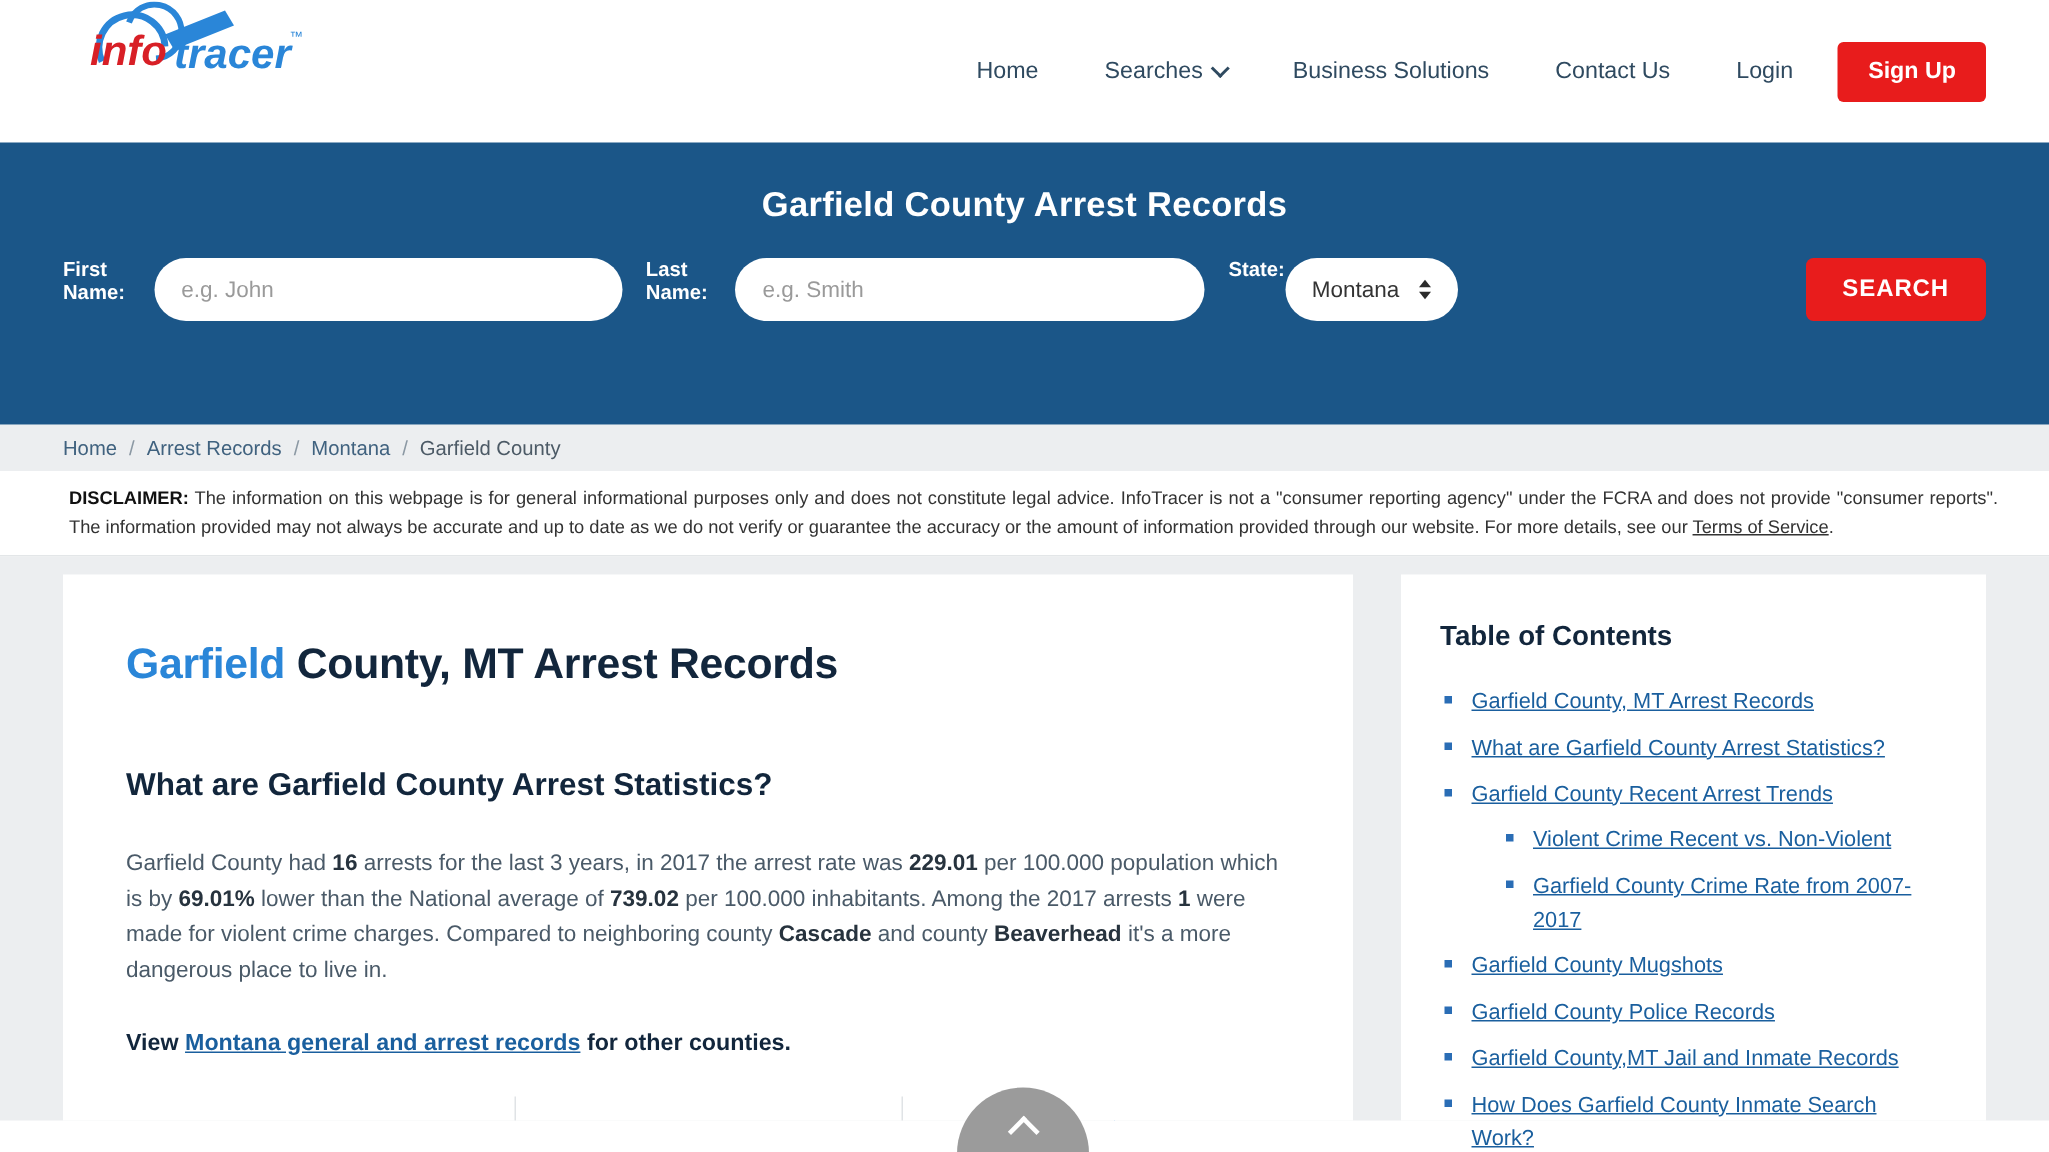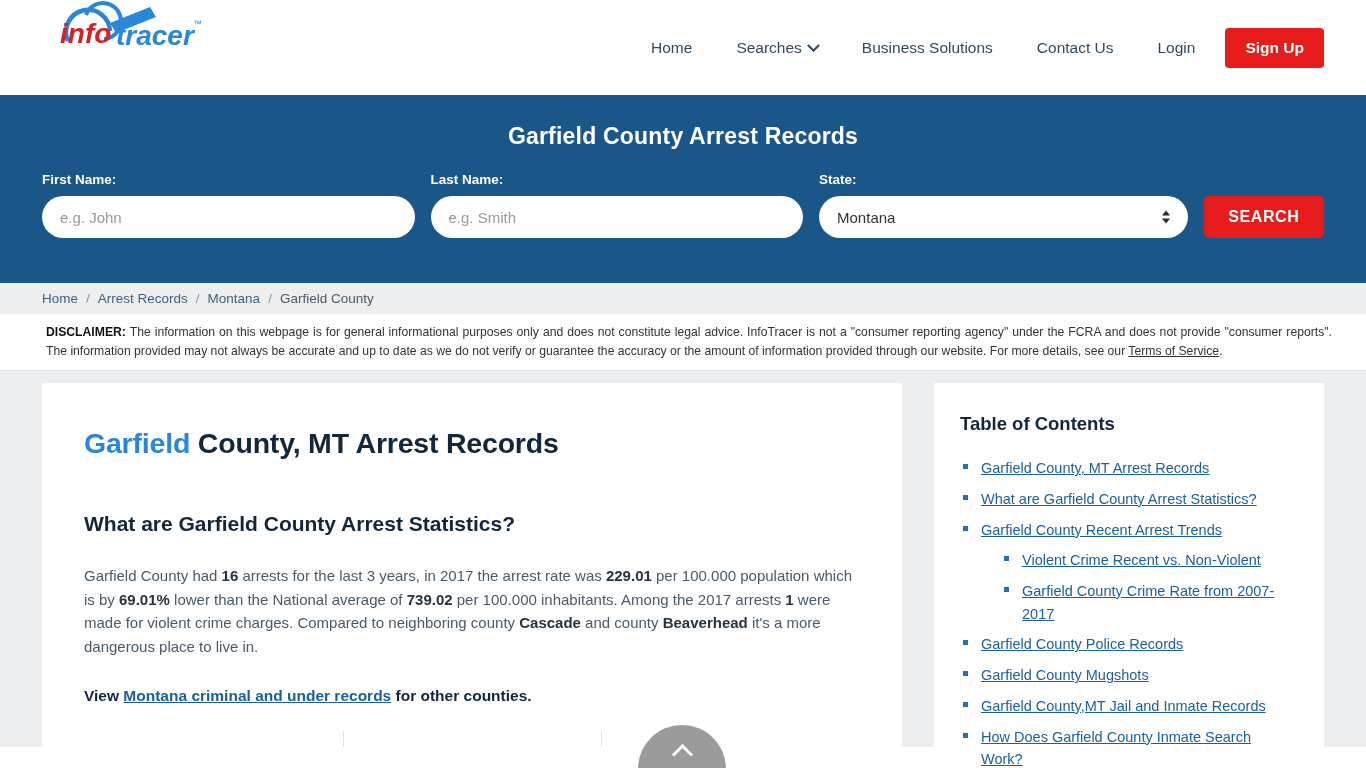--- a/index.html
+++ b/index.html
@@ -81,21 +81,21 @@
     font-weight: bold;
     padding-top: 28px;
     letter-spacing: .2px;
   }
   .search-row {
     display: flex;
     align-items: flex-end;
     margin-top: 22px;
     gap: 16px;
   }
-  .field-group { display: flex; flex-direction: column; }
+  .field-group { display: flex; flex-direction: row; }
   .fg-first { width: 378px; }
   .fg-last  { width: 378px; }
   .fg-state { width: 374px; }
   .field-label {
     color: #ffffff;
     font-size: 13.5px;
     font-weight: bold;
     margin-bottom: 9px;
   }
   .field-input {
@@ -401,21 +401,21 @@
 
   <div class="card">
     <h1 class="h1">
       <span class="accent">Garfield</span><span> County, MT Arrest Records</span>
     </h1>
 
     <h2 class="h2">What are Garfield County Arrest Statistics?</h2>
 
     <p class="para"><span>Garfield County had </span><b>16</b><span> arrests for the last 3 years, in 2017 the arrest rate was </span><b>229.01</b><span> per 100.000 population which is by </span><b>69.01%</b><span> lower than the National average of </span><b>739.02</b><span> per 100.000 inhabitants. Among the 2017 arrests </span><b>1</b><span> were made for violent crime charges. Compared to neighboring county </span><b>Cascade</b><span> and county </span><b>Beaverhead</b><span> it's a more dangerous place to live in.</span></p>
 
-    <p class="view-line"><span>View </span><a>Montana criminal and under records</a><span> for other counties.</span></p>
+    <p class="view-line"><span>View </span><a>Montana general and arrest records</a><span> for other counties.</span></p>
 
     <div class="icon-strip">
       <div class="icon-cell">
         <svg width="72" height="52" viewBox="0 0 72 52">
           <circle cx="22" cy="34" r="15" fill="none" stroke="#3d90df" stroke-width="5"></circle>
           <circle cx="54" cy="36" r="13" fill="none" stroke="#3d90df" stroke-width="5"></circle>
           <path d="M30 22 L40 14 M40 14 L48 24" fill="none" stroke="#3d90df" stroke-width="5" stroke-linecap="round"></path>
           <circle cx="40" cy="11" r="5" fill="#3d90df"></circle>
           <path d="M16 20 L24 12" stroke="#3d90df" stroke-width="5" stroke-linecap="round"></path>
         </svg>
@@ -449,24 +449,24 @@
         <ul class="sub">
           <li>
             <a>Violent Crime Recent vs. Non-Violent</a>
           </li>
           <li>
             <a>Garfield County Crime Rate from 2007-2017</a>
           </li>
         </ul>
       </li>
       <li>
+        <a>Garfield County Mugshots</a>
+      </li>
+      <li>
         <a>Garfield County Police Records</a>
-      </li>
-      <li>
-        <a>Garfield County Mugshots</a>
       </li>
       <li>
         <a>Garfield County,MT Jail and Inmate Records</a>
       </li>
       <li>
         <a>How Does Garfield County Inmate Search Work?</a>
       </li>
     </ul>
   </div>
 </div>

